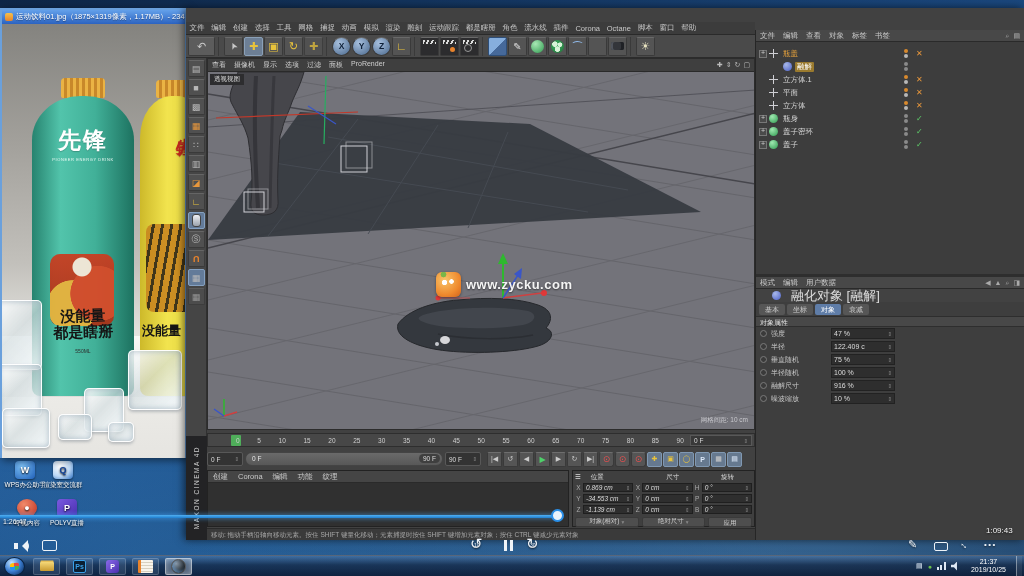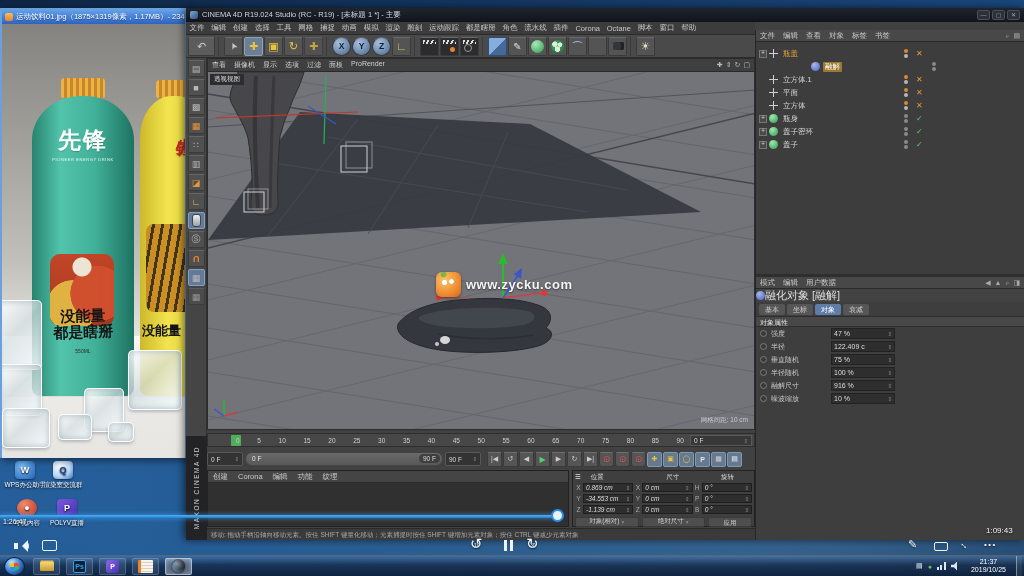--- a/index.html
+++ b/index.html
@@ -205,41 +205,41 @@
   #statusbar{position:absolute;left:21px;top:520px;width:548px;height:12px;background:#3a3a3a;color:#a8a8a8;
        font-size:6.5px;line-height:12px;padding-left:4px;white-space:nowrap;overflow:hidden;border-top:1px solid #2a2a2a;}
 
   
   #rightpanel{position:absolute;left:569px;top:22px;width:269px;height:510px;background:#3e3e3e;border-left:1px solid #262626;}
   .pbar{height:12px;background:#484848;display:flex;align-items:center;border-bottom:1px solid #2a2a2a;}
   .pbar span.m{padding:0 4px;font-size:7.5px;color:#c8c8c8;}
   .pbar .ricons{margin-left:auto;display:flex;gap:4px;padding-right:4px;font-size:7px;color:#aaa;}
   #om-list{position:relative;height:232px;background:#3d3d3d;padding-top:5px;overflow:hidden;}
   .om-row{height:13px;display:flex;align-items:center;font-size:7.5px;color:#d8d8d8;position:relative;padding-left:3px;}
-  .om-row.ind1{padding-left:17px;margin-left:28px;}
+  .om-row.ind1{padding-left:17px;}
   .expbox{width:8px;height:8px;margin-right:1px;flex:0 0 auto;position:relative;}
   .expbox.exp{border:1px solid #777;background:#4a4a4a;}
   .expbox.exp::before{content:"+";position:absolute;left:1px;top:-2px;font-size:7px;color:#ccc;}
   .oic{width:9px;height:9px;margin:0 3px 0 1px;flex:0 0 auto;}
   .oic.ic-null{background:
        linear-gradient(#cfcfd4,#cfcfd4) center/9px 1px no-repeat,
        linear-gradient(#cfcfd4,#cfcfd4) center/1px 9px no-repeat;}
   .oic.ic-def{border-radius:50%;background:radial-gradient(circle at 35% 30%,#a8b8e8,#4a5fc8);}
   .oic.ic-poly{border-radius:50%;background:radial-gradient(circle at 35% 30%,#9fe8b0,#2f9a50);}
   .olbl{padding:0 2px;white-space:nowrap;}
   .olbl.lbl-orange{color:#e8a33c;}
   .olbl.lbl-sel{background:#9a7a2e;color:#fff;border-radius:1px;}
   .dots{position:absolute;left:148px;top:2px;width:6px;}
   .dots::before{content:"";display:block;width:4px;height:4px;border-radius:50%;background:#8a8a8a;box-shadow:0 5px 0 #8a8a8a;}
   .dots.dot-orange::before{background:#d88a2e;box-shadow:0 5px 0 #b8b8b8;}
   .otag{position:absolute;left:160px;font-size:8px;line-height:13px;}
   .otag.tag-x{color:#e8973c;}
   .otag.tag-check{color:#5fd06a;}
   #om-split{height:3px;background:#2e2e2e;}
-  #am-title{height:13px;display:flex;align-items:center;gap:0;padding-left:0;font-size:11px;color:#ddd;background:#424242;}
+  #am-title{height:13px;display:flex;align-items:center;gap:10px;padding-left:16px;font-size:13px;color:#ddd;background:#424242;}
   #am-title .oic{margin:0;}
   #am-tabs{height:14px;display:flex;gap:2px;padding:2px 3px 1px;background:#3e3e3e;}
   .tab{background:#565656;border-radius:2px;padding:0 6px;font-size:7px;color:#ccc;line-height:11px;}
   .tab.active{background:#5f7da8;color:#fff;}
   #am-section{height:11px;background:#484848;font-size:7px;color:#ddd;padding-left:4px;line-height:11px;
        border-top:1px solid #2e2e2e;border-bottom:1px solid #2e2e2e;}
   .prop-row{height:13px;display:flex;align-items:center;font-size:7px;color:#c8c8c8;padding-left:4px;gap:4px;}
   .pcirc{width:7px;height:7px;border-radius:50%;border:1px solid #7a7a7a;background:#3a3a3a;flex:0 0 auto;}
   .plabel{width:56px;white-space:nowrap;overflow:hidden;}
   .pfield{width:64px;height:11px;background:#2e2e2e;border:1px solid #222;color:#ddd;display:flex;
@@ -366,29 +366,20 @@
     <div class="ice" style="left:-4px;top:340px;width:44px;height:52px;"></div>
     <div class="ice" style="left:0px;top:384px;width:48px;height:40px;"></div>
     <div class="ice" style="left:82px;top:364px;width:40px;height:44px;"></div>
     <div class="ice" style="left:126px;top:326px;width:54px;height:60px;"></div>
     <div class="ice" style="left:56px;top:390px;width:34px;height:26px;"></div>
     <div class="ice" style="left:106px;top:398px;width:26px;height:20px;"></div>
   </div>
 </div>
 
 <div id="c4d">
-  <div id="c4d-title">
-    <span class="t-ico"></span>
-    <span>CINEMA 4D R19.024 Studio (RC - R19) - [未标题 1 *] - 主要</span>
-    <span class="winbtns">
-      <span class="winbtn">—</span>
-      <span class="winbtn">▢</span>
-      <span class="winbtn">✕</span>
-    </span>
-  </div>
 
   <div id="c4d-menubar">
 
   <span>文件</span>
       <span>编辑</span>
       <span>创建</span>
       <span>选择</span>
       <span>工具</span>
       <span>网格</span>
       <span>捕捉</span>

